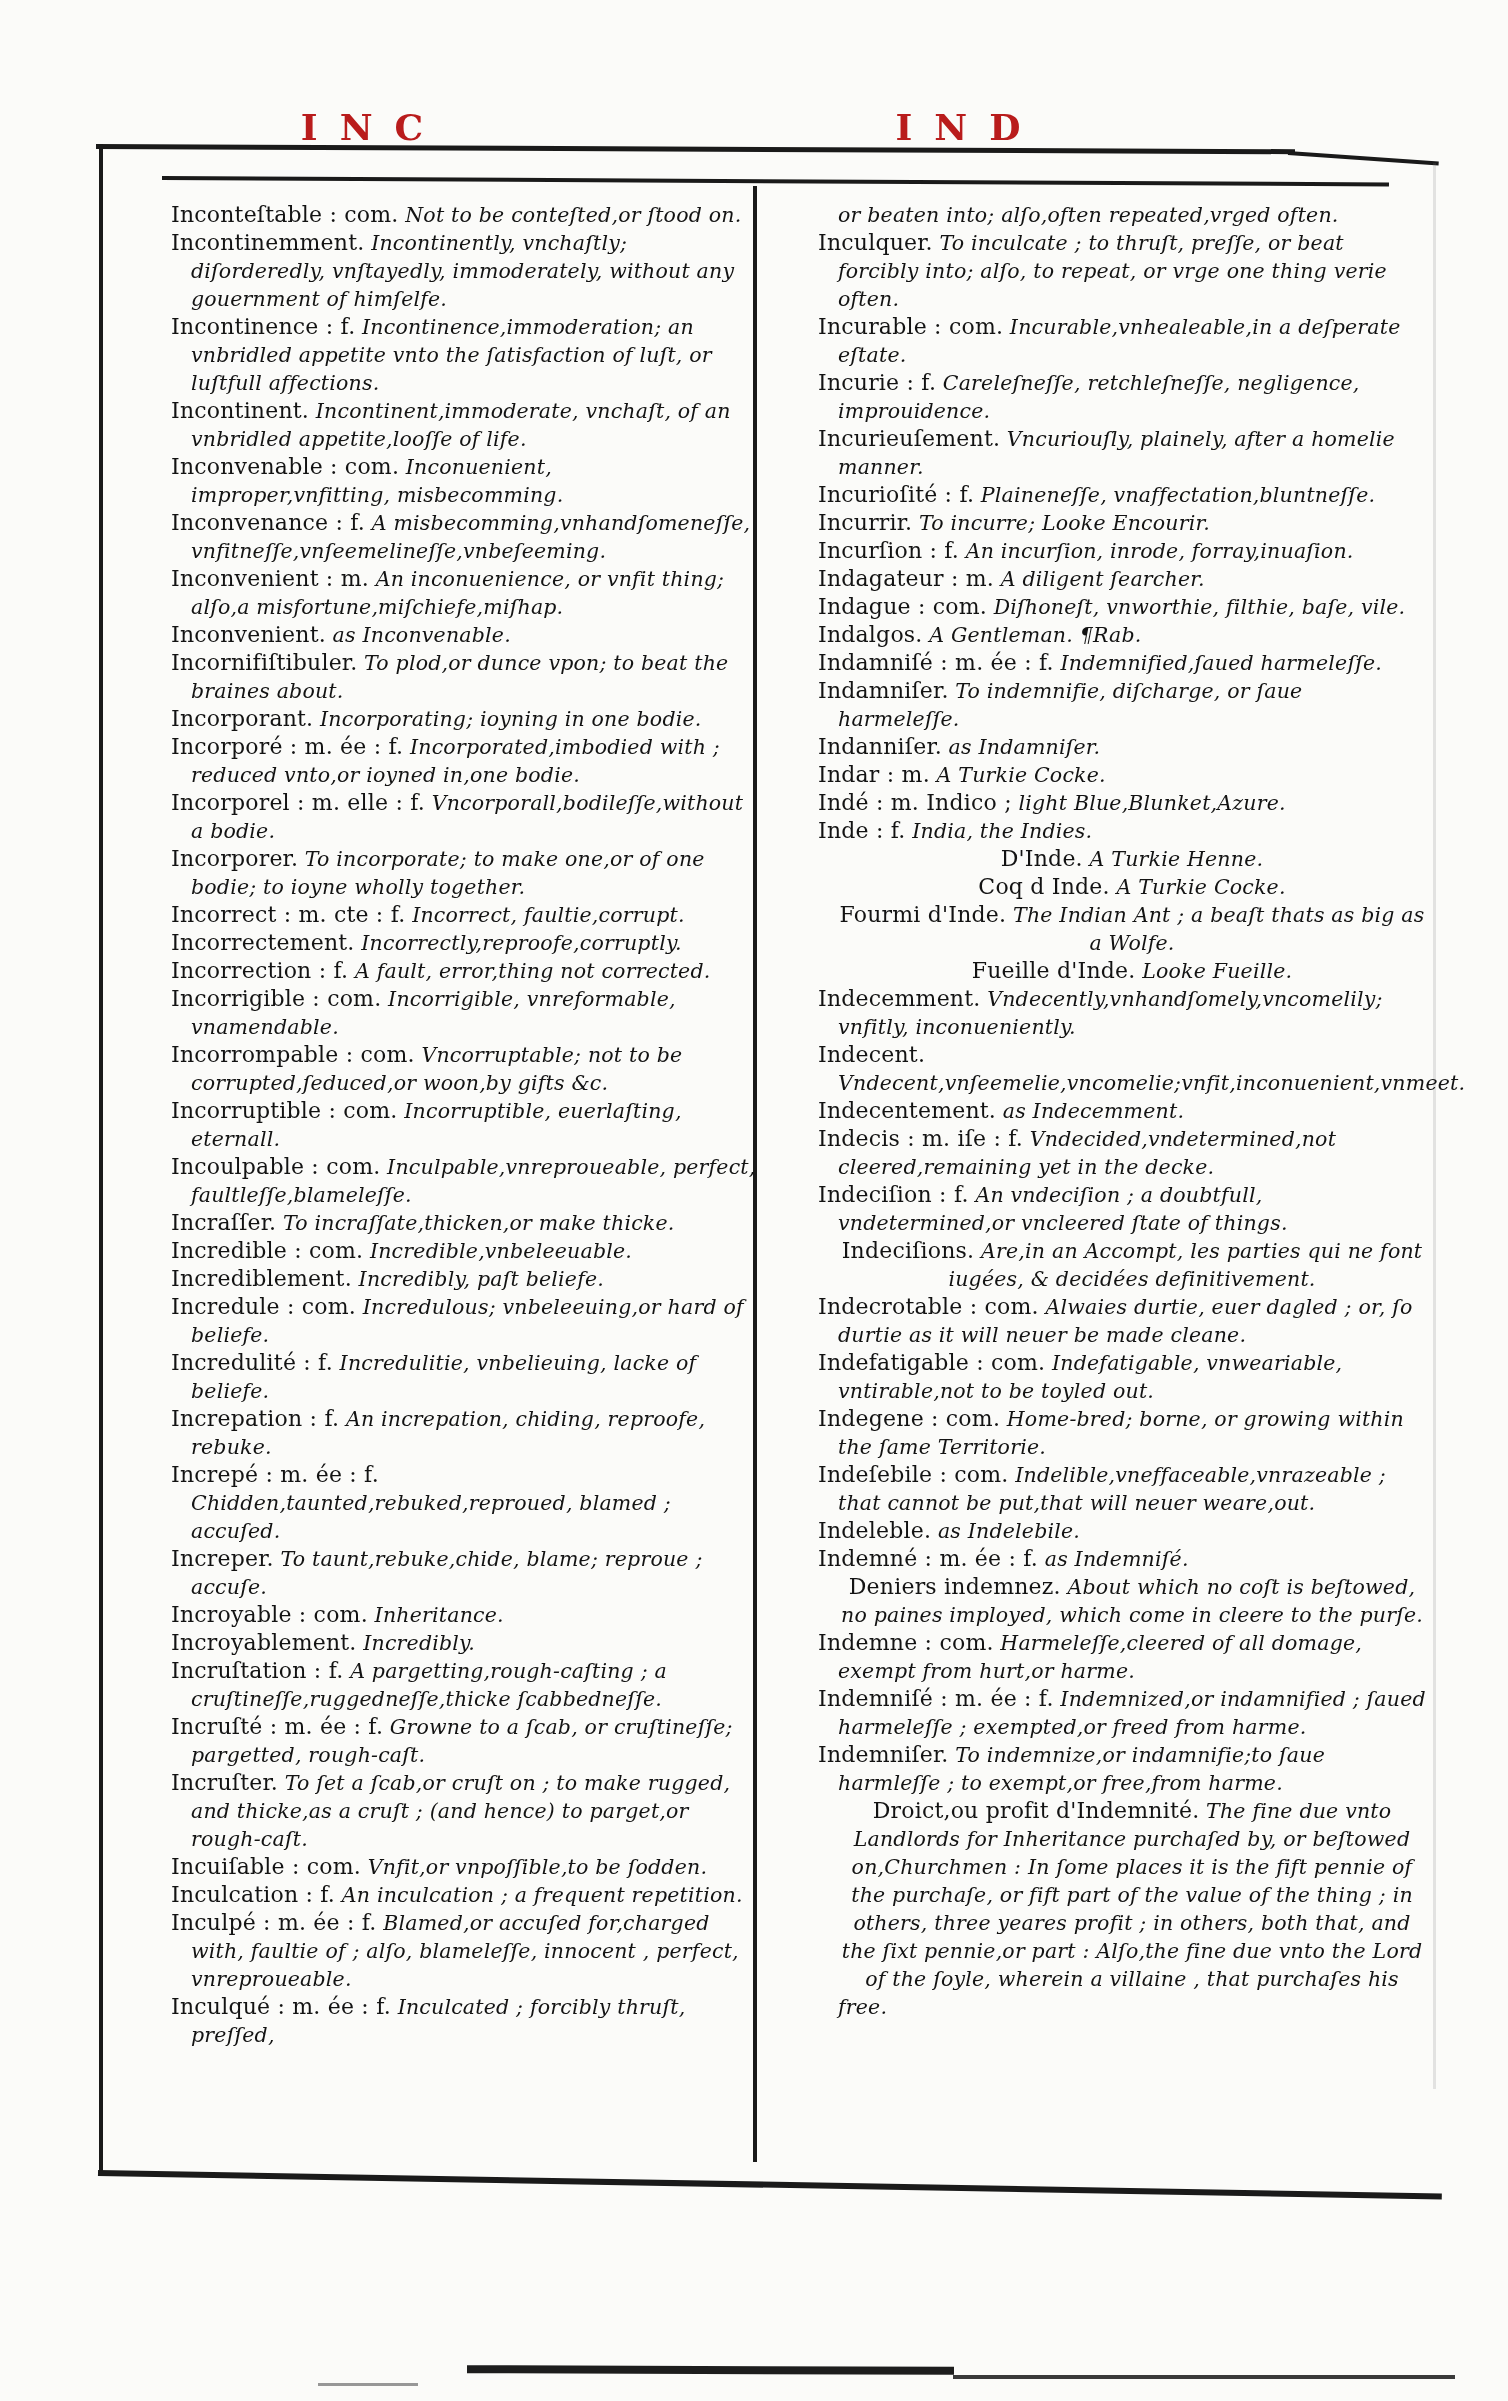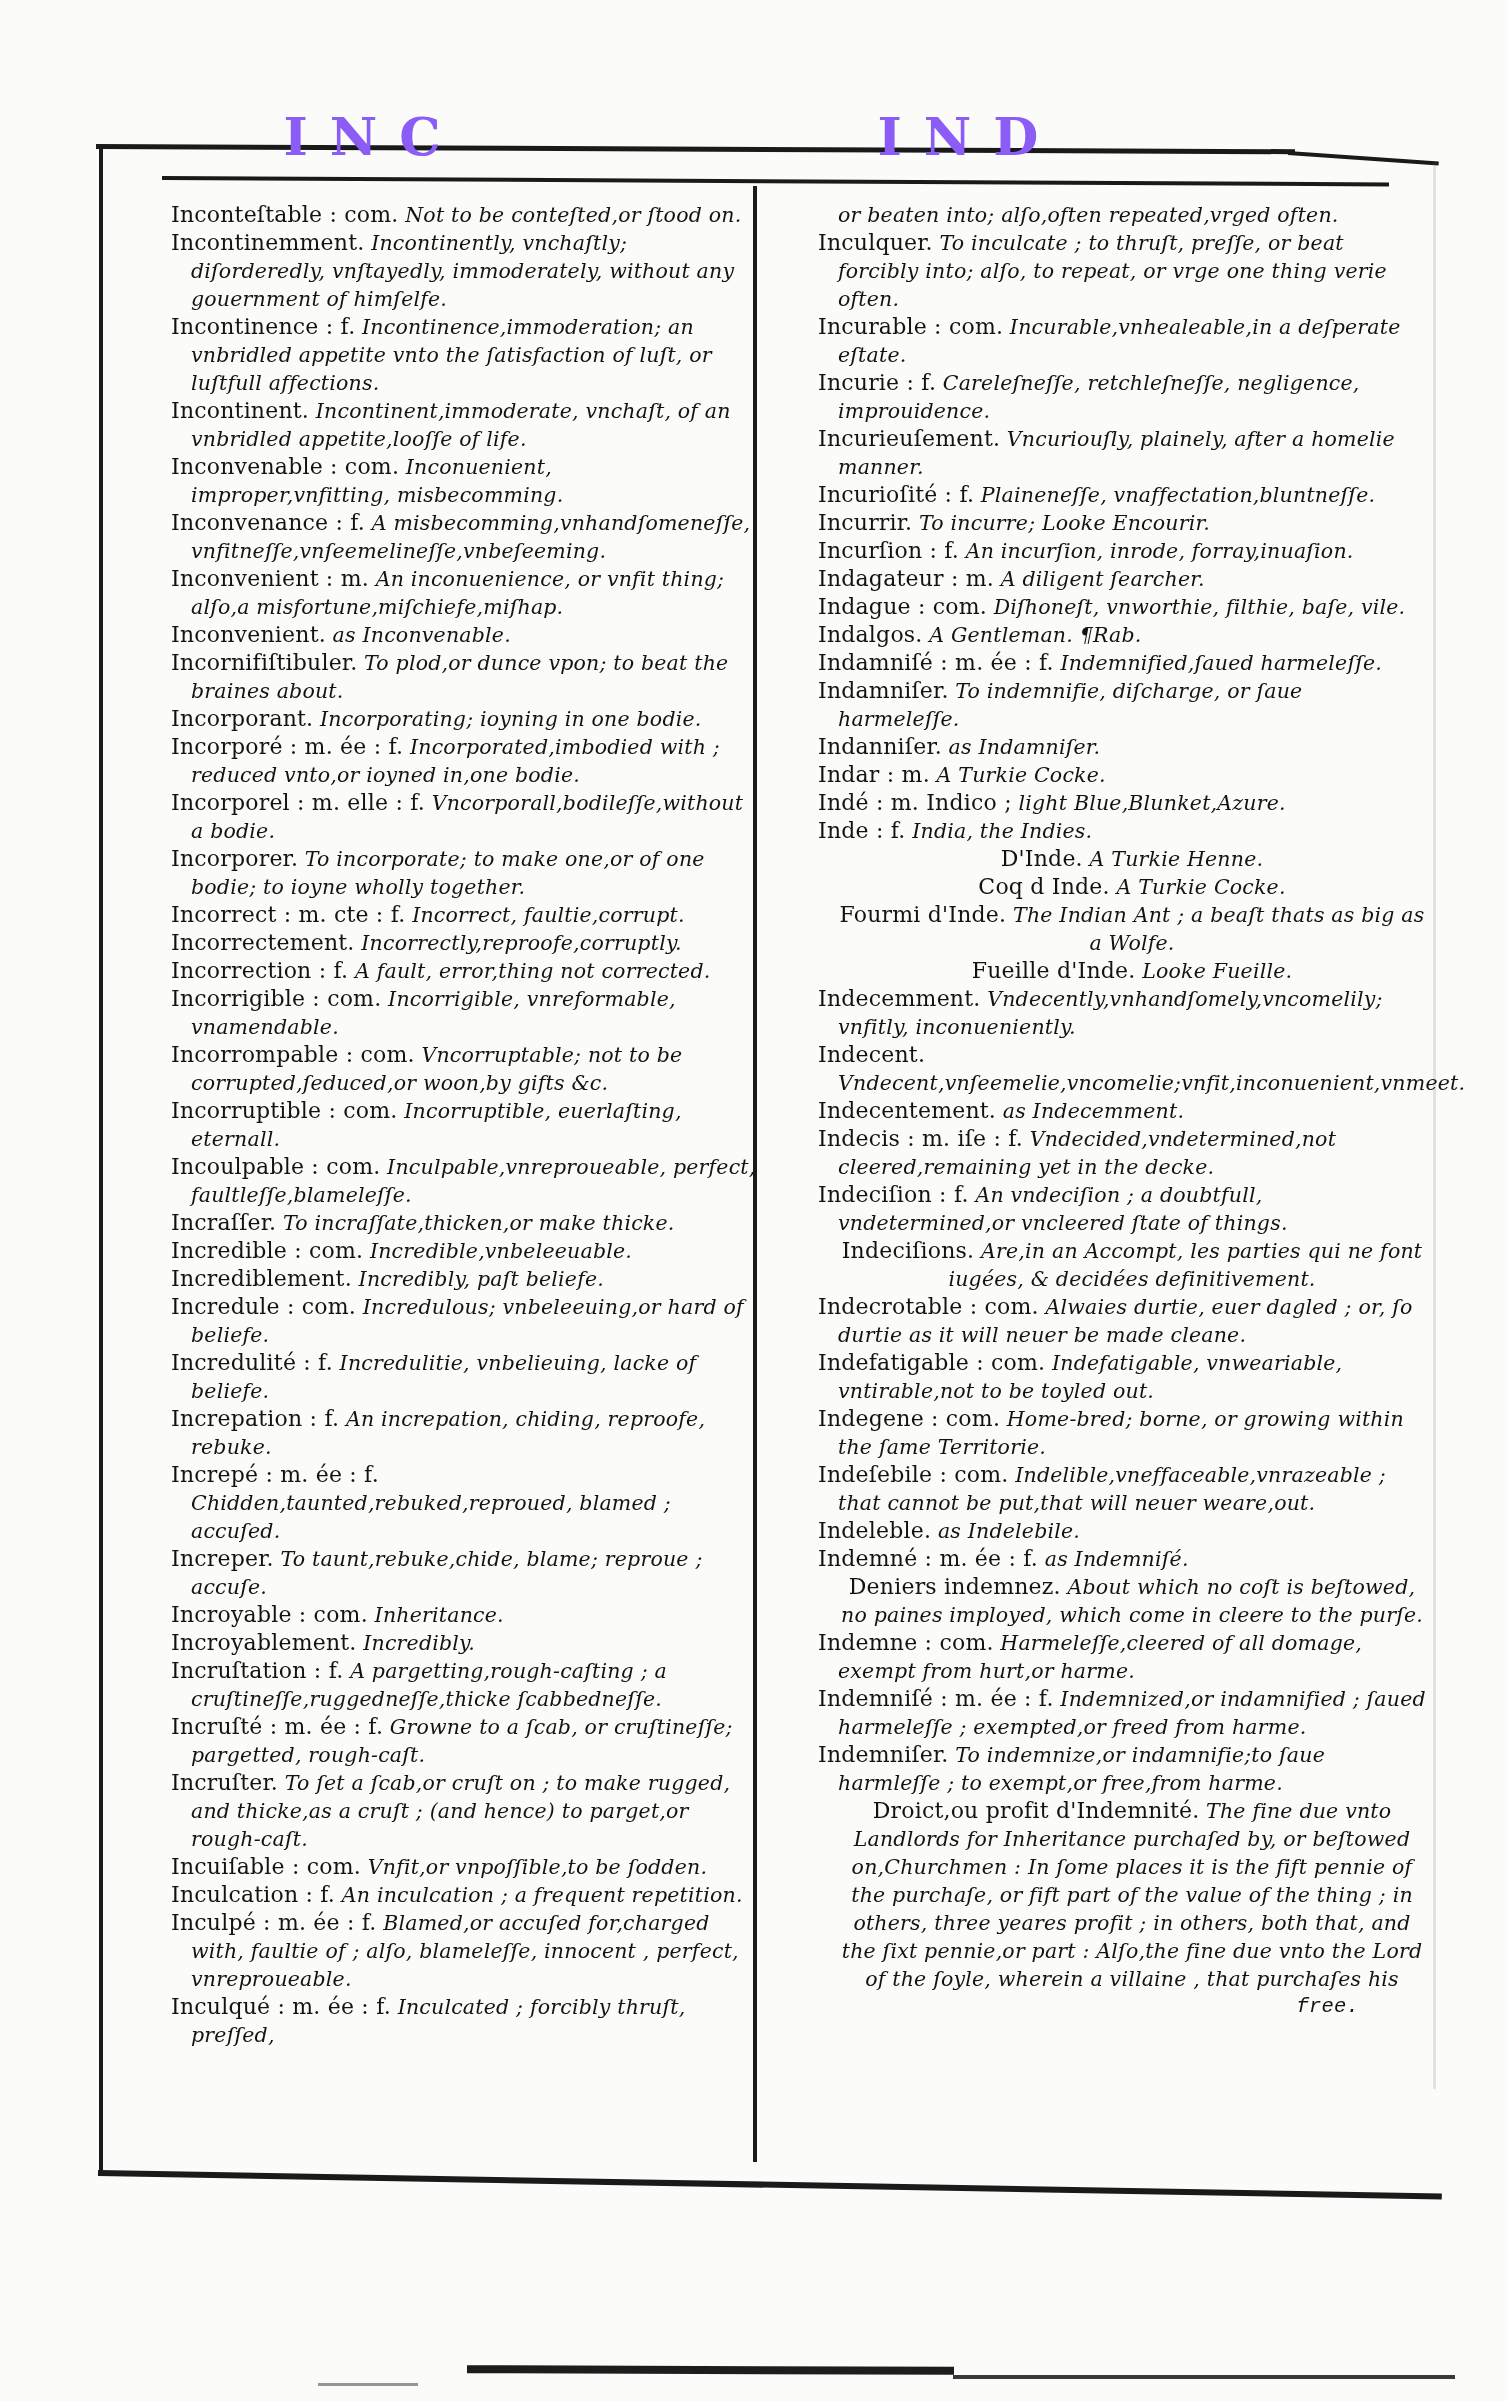--- a/index.html
+++ b/index.html
@@ -17,38 +17,38 @@
   .header-rule{left:162px;top:176px;width:1227px;height:4.2px;transform:rotate(0.3deg);transform-origin:left center;}
   .center-divider{left:753px;top:186px;width:4.2px;height:1976px;}
   .bottom-rule{left:98px;top:2170px;width:1344px;height:5.9px;transform:rotate(1deg);transform-origin:left center;}
   .right-border{left:1433px;top:163px;width:2.5px;height:1926px;background:#777;opacity:0.18;}
   .foot-mark-1{left:467px;top:2366px;width:487px;height:7.5px;background:#1d1d1d;transform:rotate(0.2deg);}
   .foot-mark-2{left:953px;top:2375px;width:502px;height:4.2px;background:#3a3a3a;}
   .foot-mark-3{left:318px;top:2383px;width:100px;height:3.3px;background:#555;opacity:0.6;}
 
   .col-header{
     position:absolute;top:106px;height:50px;
-    font-size:52px;letter-spacing:22px;font-weight:bold;
-    text-align:center;color:#8b5cf6;
+    font-size:36px;letter-spacing:22px;font-weight:bold;
+    text-align:center;color:#b91c1c;
   }
   .col-header.left{left:80px;width:586px;}
   .col-header.right{left:676px;width:586px;}
 
   .col{position:absolute;top:201px;}
   #left-col{left:171px;width:586px;}
   #right-col{left:797px;width:608px;margin-left:21px;}
 
   .entry{
     font-size:20.5px;line-height:28px;
     padding-left:20px;text-indent:-20px;
     letter-spacing:0.2px;
   }
   .entry.sub{text-indent:0;text-align:center;}
   .entry.cont{text-indent:0;}
-  .entry.catchword{text-indent:0;text-align:right;padding-right:67px;font-family:Liberation Mono, monospace;}
+  .entry.catchword{text-indent:0;padding-right:67px;}
   .head{font-style:normal;font-size:22px;}
   .def{font-style:italic;}
 </style>
 </head>
 <body>
 
 <div class="page">
   <div class="rule top-rule"></div>
   <div class="rule top-rule-right"></div>
   <div class="rule left-border"></div>

